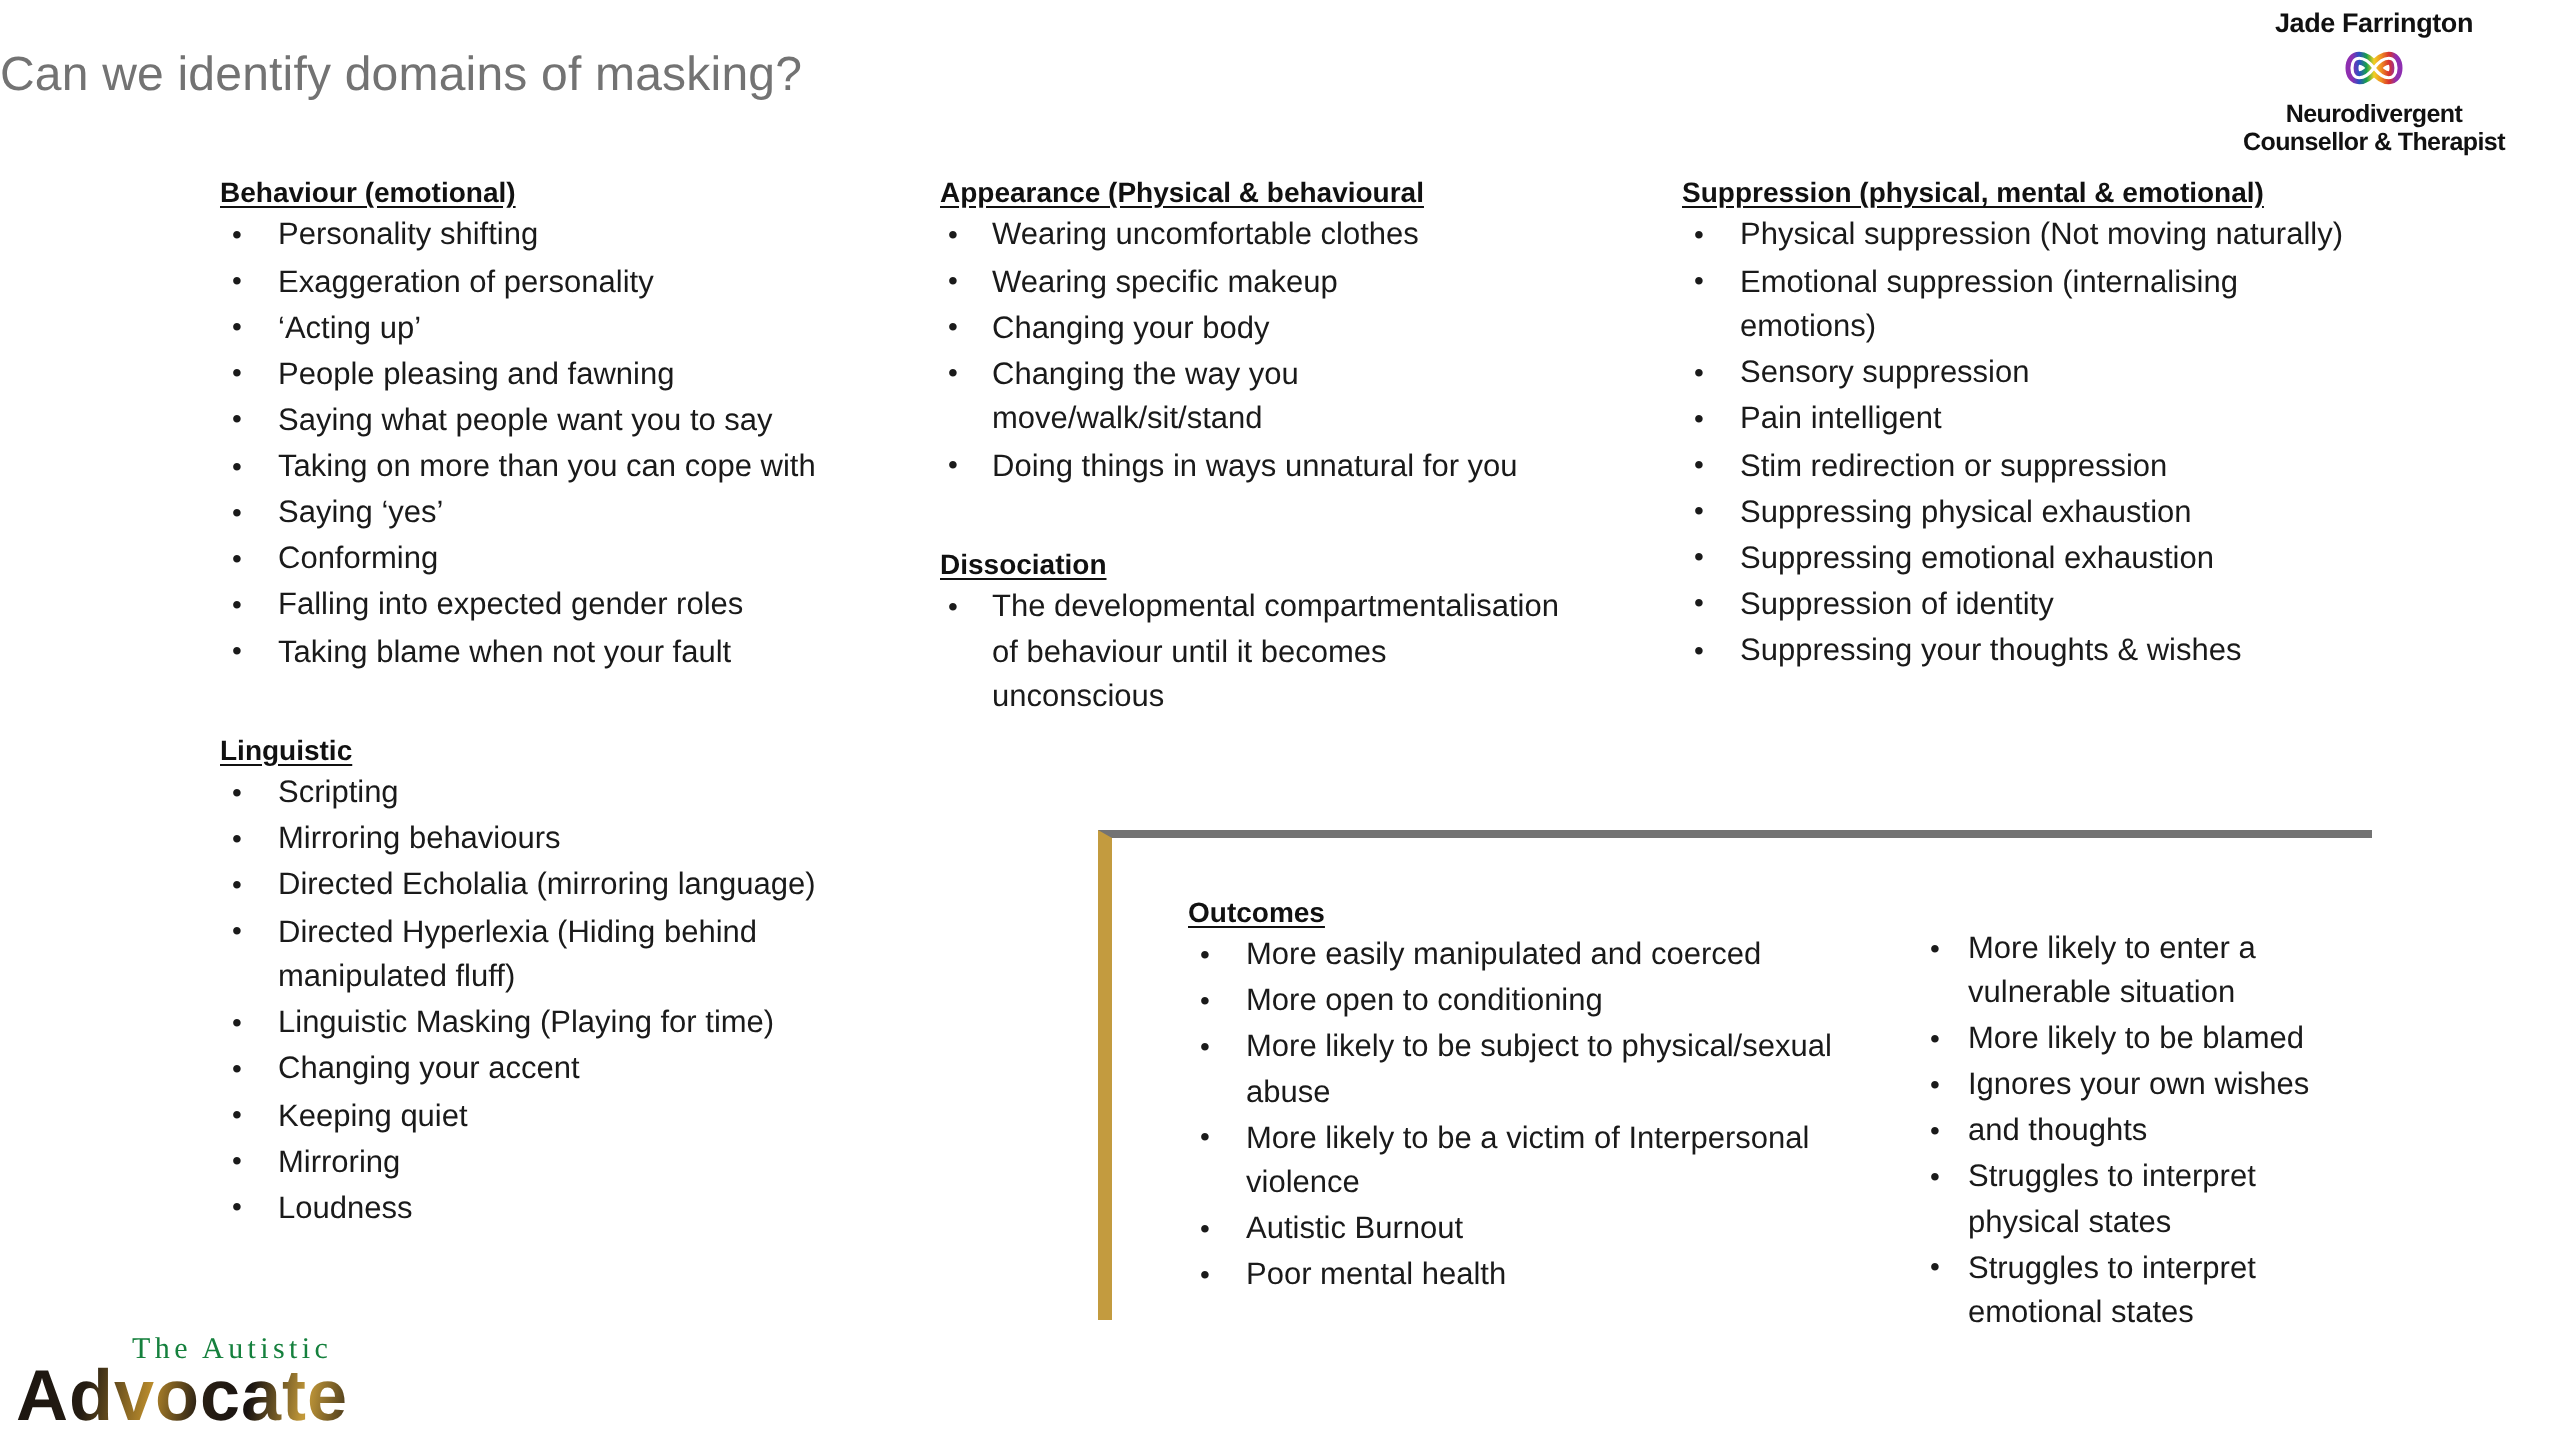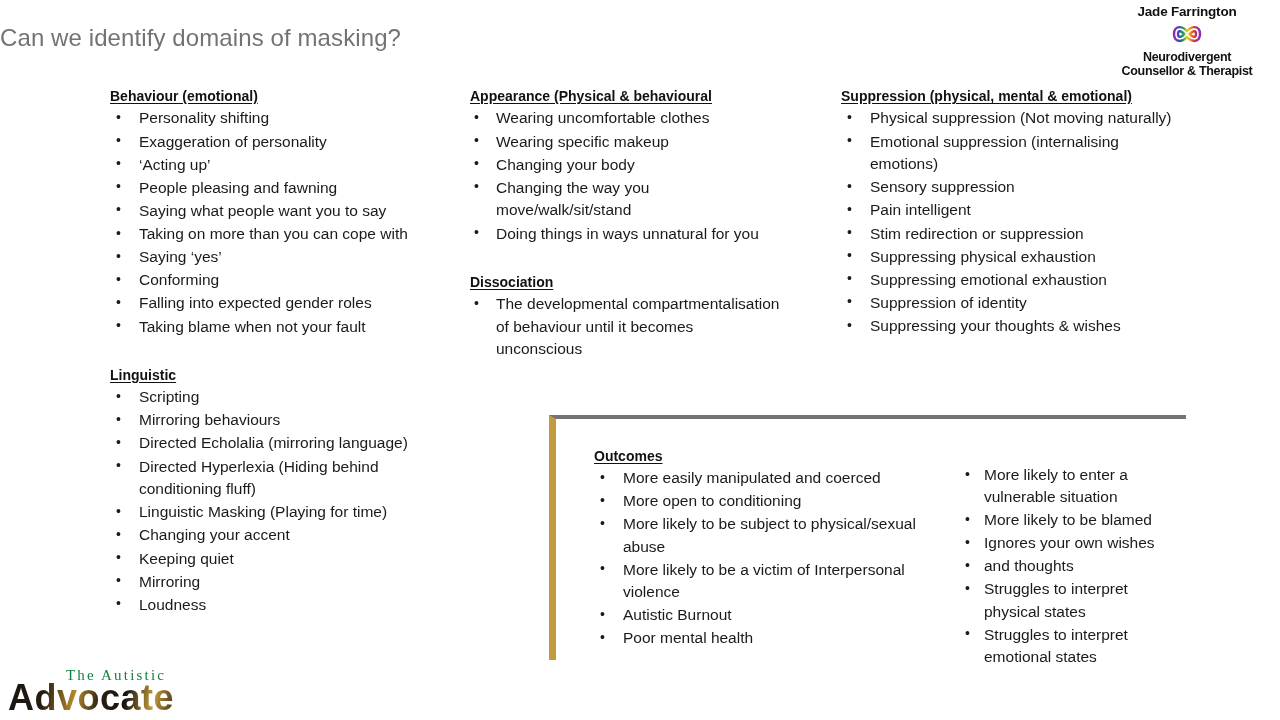--- a/index.html
+++ b/index.html
@@ -198,21 +198,21 @@
       <li>Taking blame when not your fault</li>
     </ul>
 
   <div class="spacer-gap"></div>
 
   <div class="sec-heading">Linguistic</div>
   <ul class="blist">
       <li>Scripting</li>
       <li>Mirroring behaviours</li>
       <li>Directed Echolalia (mirroring language)</li>
-      <li>Directed Hyperlexia (Hiding behind conditioning fluff)</li>
+      <li>Directed Hyperlexia (Hiding behind manipulated fluff)</li>
       <li>Linguistic Masking (Playing for time)</li>
       <li>Changing your accent</li>
       <li>Keeping quiet</li>
       <li>Mirroring</li>
       <li>Loudness</li>
     </ul>
 </div>
 
 <div class="col" id="col-appearance">
   <div class="sec-heading wrapok">Appearance (Physical &amp; behavioural</div>

